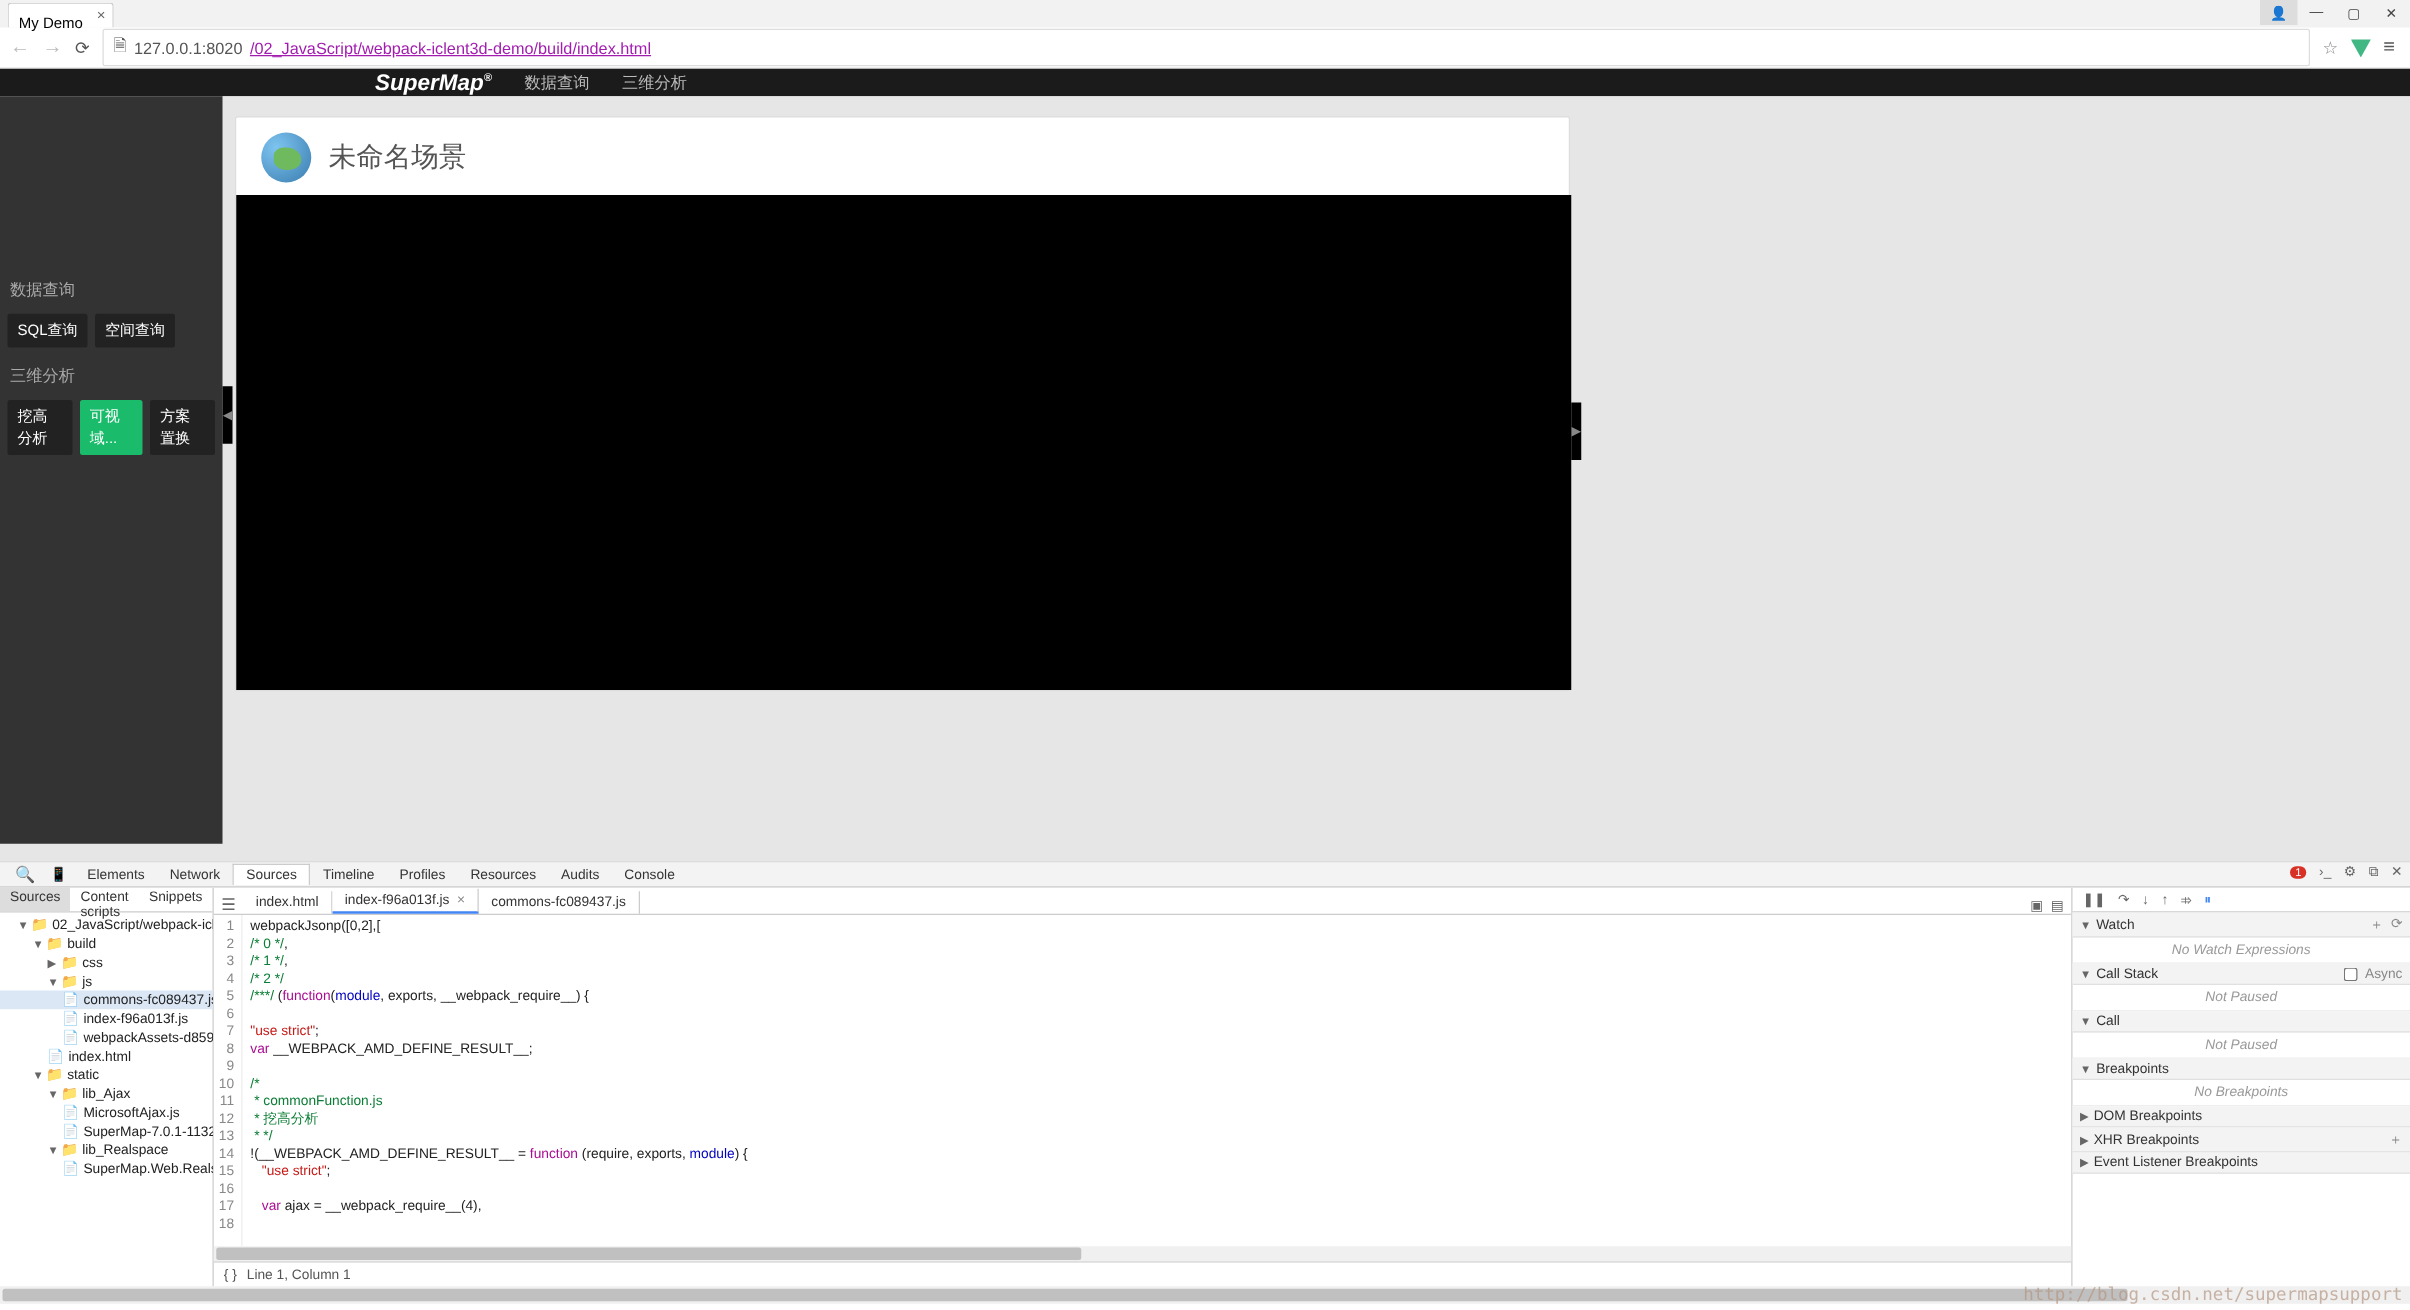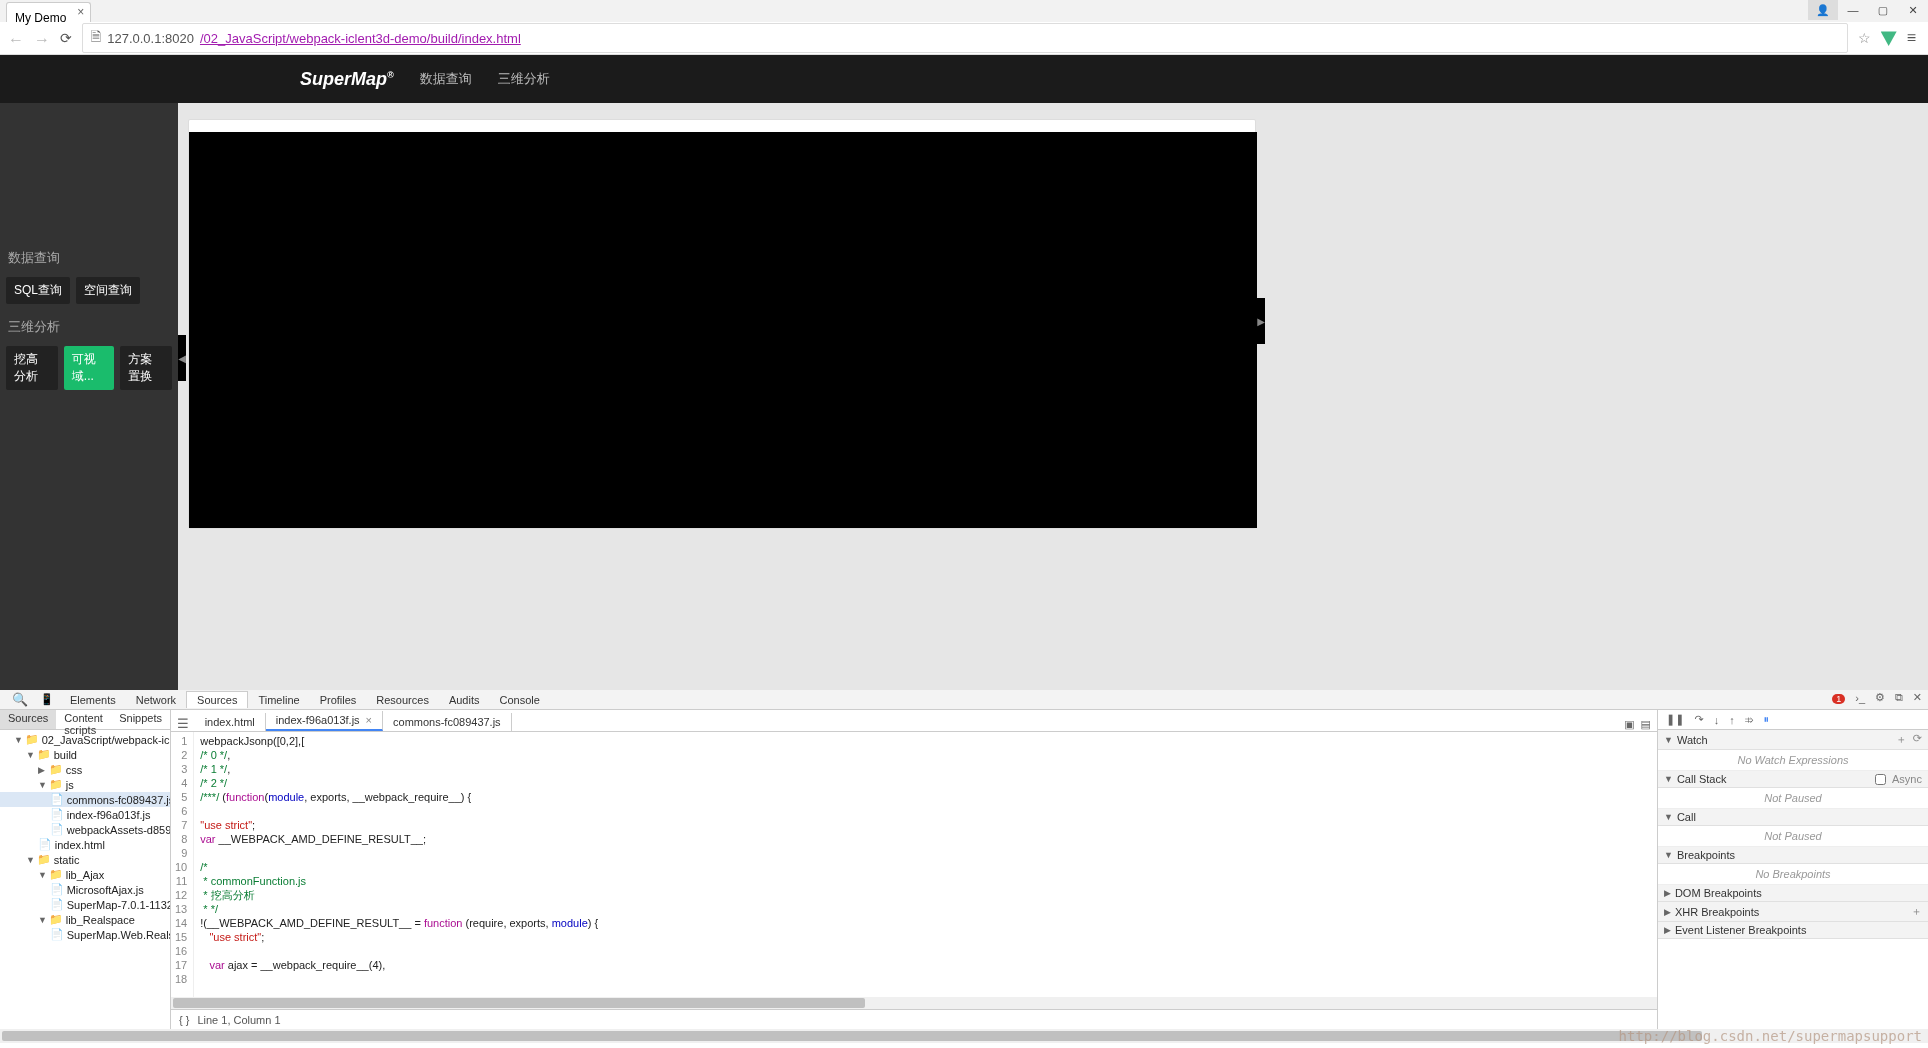--- a/index.html
+++ b/index.html
@@ -21,21 +21,21 @@
 .url-field { flex: 1; display: flex; align-items: center; border: 1px solid #ddd; border-radius: 2px; padding: 3px 8px; font-size: 13px; color: #555; gap: 6px; }
 .url-host { color: #555; }
 .url-path { color: #a21caf; text-decoration: underline; }
 .icon-right { display: flex; gap: 10px; align-items: center; padding-right: 4px; }
 .star { color: #888; font-size: 14px; }
 .vue-icon { width: 16px; height: 16px; background: #41b883; clip-path: polygon(50% 100%, 0 10%, 100% 10%); }
 .menu-icon { color: #555; font-size: 16px; }
 
 
 .page { position: relative; height: 634px; width: 1928px; background: #e6e6e6; }
-.page-top { height: 48px; background: #1b1b1b; display: flex; align-items: center; padding-left: 300px; gap: 26px; color: #bbb; font-size: 13px; }
+.page-top { height: 22px; background: #1b1b1b; display: flex; align-items: center; padding-left: 300px; gap: 26px; color: #bbb; font-size: 13px; }
 .logo { font-style: italic; font-family: "Times New Roman", serif; font-size: 18px; font-weight: bold; color: #fff; }
 .logo sup { font-size: 9px; }
 .page-body { display: flex; height: 598px; }
 .sidebar { width: 178px; background: #333; color: #bbb; padding: 12px 6px; font-size: 13px; position: relative; }
 .sb-cat { color: #aaa; margin: 14px 0 10px 2px; font-size: 13px; }
 .sb-row { display: flex; gap: 6px; }
 .sb-btn { background: #222; color: #fff; font-size: 12px; padding: 5px 8px; border-radius: 2px; }
 .sb-btn.active { background: #1abc6c; color: #fff; }
 .sb-toggle { position: absolute; right: -8px; top: 232px; width: 8px; height: 46px; background: #000; color: #888; display: flex; align-items: center; justify-content: center; font-size: 10px; }
 .content { flex: 1; background: #e6e6e6; padding: 16px 14px 0 10px; }
@@ -158,20 +158,24 @@
       <div class="sb-cat">三维分析</div>
       <div class="sb-row">
         <div class="sb-btn">挖高分析</div>
         <div class="sb-btn active">可视域...</div>
         <div class="sb-btn">方案置换</div>
       </div>
       <div class="sb-toggle">◀</div>
     </div>
     <div class="content">
       <div class="content-card">
+        <div class="card-head">
+          <div class="globe"></div>
+          <div class="card-title">未命名场景</div>
+        </div>
         <div class="viewer">
           <div class="viewer-toggle">▶</div>
         </div>
       </div>
     </div>
   </div>
 </div>
 
 <div class="devtools">
   <div class="dt-tabs">

